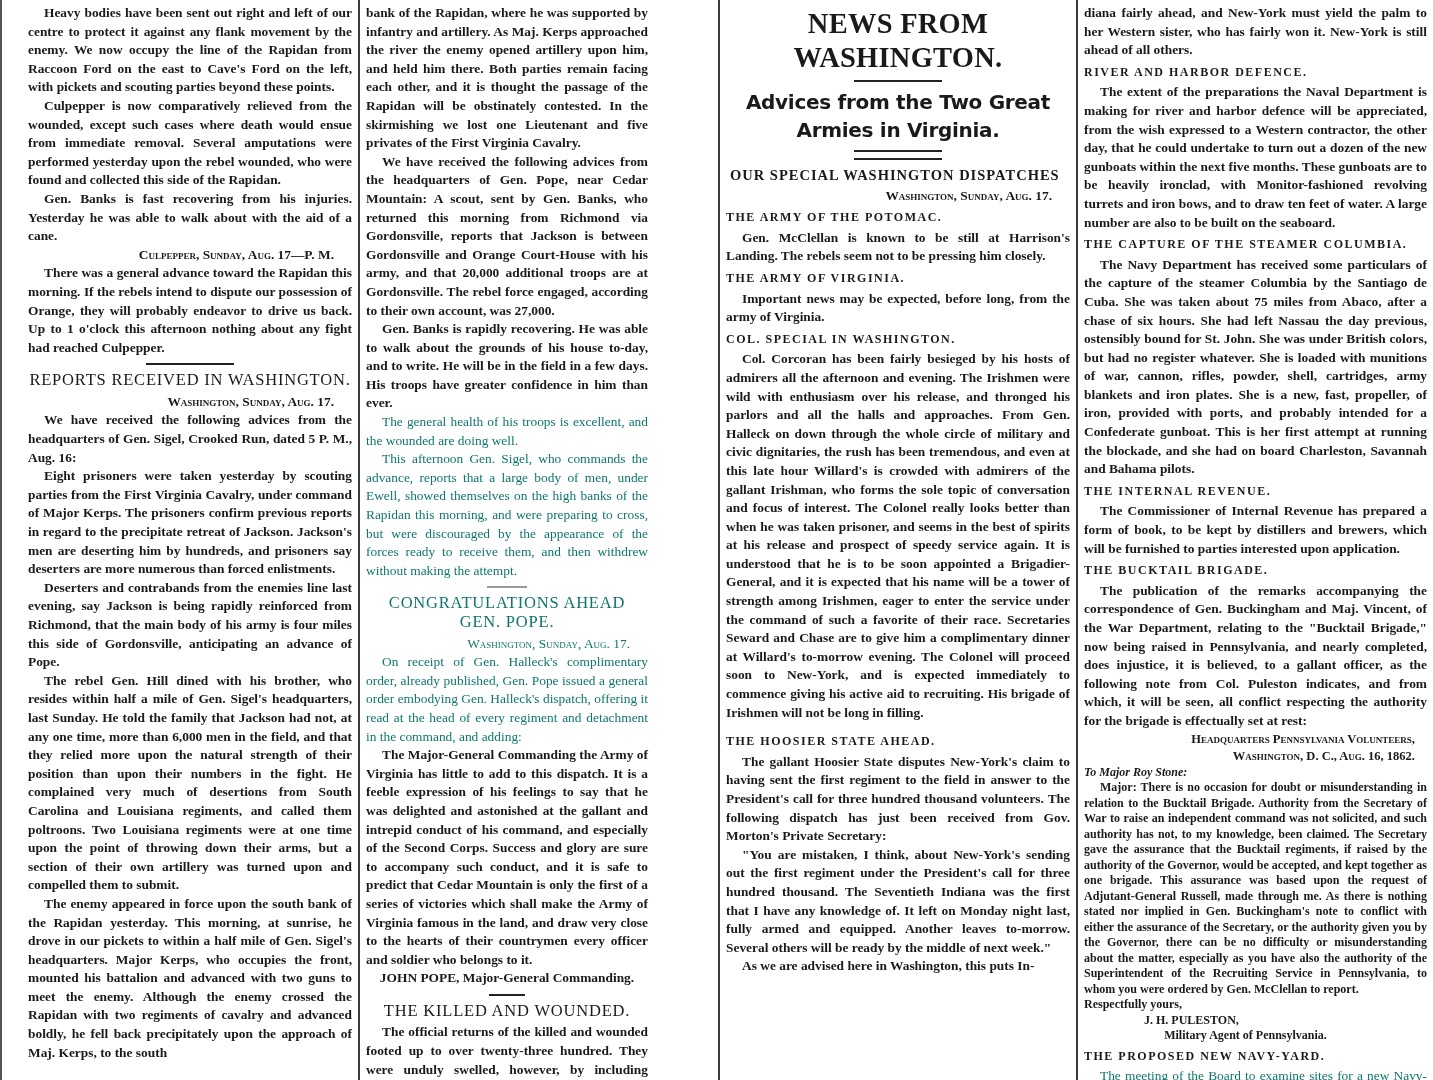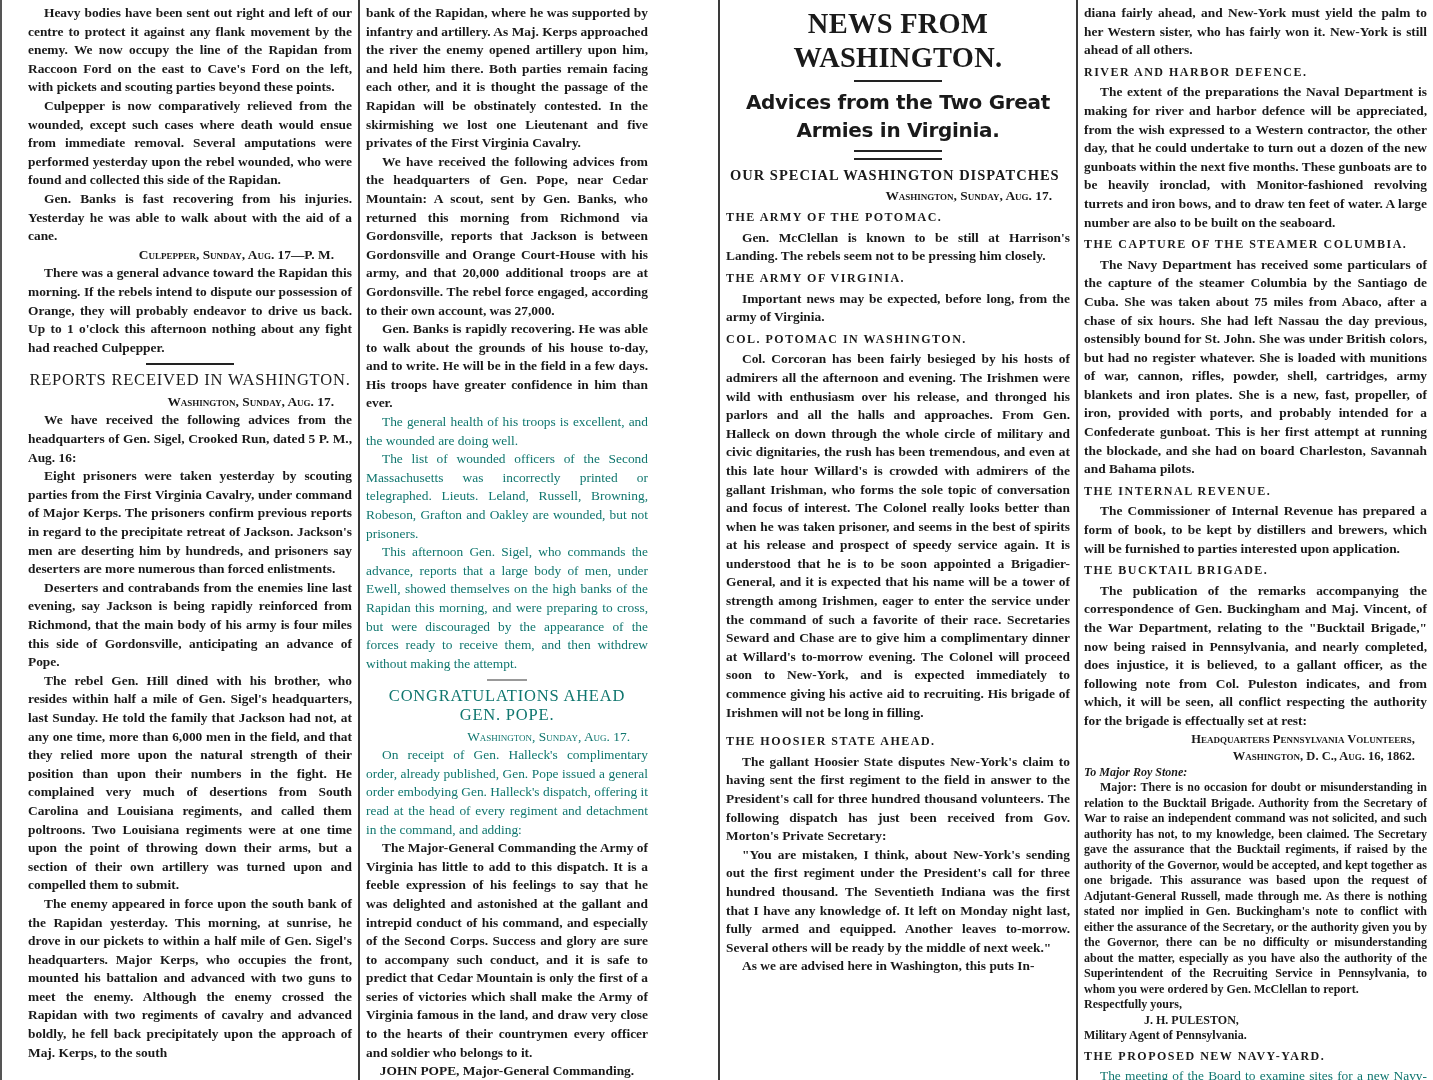--- a/index.html
+++ b/index.html
@@ -33,21 +33,21 @@
       text-align: center; font-size: 29px; line-height: 34px; font-weight: bold;
       letter-spacing: 0.3px; margin: 2px 0 6px 0; transform: scaleX(0.98);
     }
     .deck { text-align: center; font-size: 20px; line-height: 28px; font-weight: bold; margin: 4px 8px; font-family: "DejaVu Sans", sans-serif; letter-spacing: -0.3px; }
     .deck2 { text-align: center; font-size: 17px; line-height: 24px; font-weight: bold; margin: 6px 0; letter-spacing: 1.5px; font-family: "DejaVu Serif", serif; }
     .caps-head { text-align: left; font-size: 14.5px; letter-spacing: 1px; margin: 6px 0 2px 4px; font-weight: bold; }
     .short-rule { width: 88px; height: 2px; background: #222; margin: 6px auto 6px auto; }
     .italic { font-style: italic; }
     .center { text-align: left; text-indent: 0; }
     .signature { text-align: center; text-indent: 0; }
-    .right { text-align: left; text-indent: 0; padding-right: 20px; }
+    .right { text-align: center; text-indent: 0; padding-right: 20px; }
     .faded { color: #0f766e; font-weight: normal; }
     .small { font-size: 12px; line-height: 15.5px; }
     .hq { text-align: right; font-variant: small-caps; font-size: 12.5px; padding-right: 12px; line-height: 17px; }
   </style>
 </head>
 <body>
 
 <div class="page">
   <div class="edge-l"></div>
   <div class="rule r1"></div>
@@ -68,21 +68,20 @@
     <p>Deserters and contrabands from the enemies line last evening, say Jackson is being rapidly reinforced from Richmond, that the main body of his army is four miles this side of Gordonsville, anticipating an advance of Pope.</p>
     <p>The rebel Gen. Hill dined with his brother, who resides within half a mile of Gen. Sigel's headquarters, last Sunday. He told the family that Jackson had not, at any one time, more than 6,000 men in the field, and that they relied more upon the natural strength of their position than upon their numbers in the fight. He complained very much of desertions from South Carolina and Louisiana regiments, and called them poltroons. Two Louisiana regiments were at one time upon the point of throwing down their arms, but a section of their own artillery was turned upon and compelled them to submit.</p>
     <p>The enemy appeared in force upon the south bank of the Rapidan yesterday. This morning, at sunrise, he drove in our pickets to within a half mile of Gen. Sigel's headquarters. Major Kerps, who occupies the front, mounted his battalion and advanced with two guns to meet the enemy. Although the enemy crossed the Rapidan with two regiments of cavalry and advanced boldly, he fell back precipitately upon the approach of Maj. Kerps, to the south</p>
   </div>
 
   <div class="col c2">
     <p class="noindent">bank of the Rapidan, where he was supported by infantry and artillery. As Maj. Kerps approached the river the enemy opened artillery upon him, and held him there. Both parties remain facing each other, and it is thought the passage of the Rapidan will be obstinately contested. In the skirmishing we lost one Lieutenant and five privates of the First Virginia Cavalry.</p>
     <p>We have received the following advices from the headquarters of Gen. Pope, near Cedar Mountain: A scout, sent by Gen. Banks, who returned this morning from Richmond via Gordonsville, reports that Jackson is between Gordonsville and Orange Court-House with his army, and that 20,000 additional troops are at Gordonsville. The rebel force engaged, according to their own account, was 27,000.</p>
     <p>Gen. Banks is rapidly recovering. He was able to walk about the grounds of his house to-day, and to write. He will be in the field in a few days. His troops have greater confidence in him than ever.</p>
     <p class="faded">The general health of his troops is excellent, and the wounded are doing well.</p>
-    <p class="faded">The list of wounded officers of the Second Massachusetts was incorrectly printed or telegraphed. Lieuts. Leland, Russell, Browning, Robeson, Grafton and Oakley are wounded, but not prisoners.</p>
     <p class="faded">This afternoon Gen. Sigel, who commands the advance, reports that a large body of men, under Ewell, showed themselves on the high banks of the Rapidan this morning, and were preparing to cross, but were discouraged by the appearance of the forces ready to receive them, and then withdrew without making the attempt.</p>
     <div class="short-rule" style="width:40px;background:#999"></div>
     <div class="head-md faded">CONGRATULATIONS AHEAD GEN. POPE.</div>
     <div class="dateline faded">Washington, Sunday, Aug. 17.</div>
     <p class="faded">On receipt of Gen. Halleck's complimentary order, already published, Gen. Pope issued a general order embodying Gen. Halleck's dispatch, offering it read at the head of every regiment and detachment in the command, and adding:</p>
     <p>The Major-General Commanding the Army of Virginia has little to add to this dispatch. It is a feeble expression of his feelings to say that he was delighted and astonished at the gallant and intrepid conduct of his command, and especially of the Second Corps. Success and glory are sure to accompany such conduct, and it is safe to predict that Cedar Mountain is only the first of a series of victories which shall make the Army of Virginia famous in the land, and draw very close to the hearts of their countrymen every officer and soldier who belongs to it.</p>
     <div class="signature">JOHN POPE, Major-General Commanding.</div>
     <div class="short-rule" style="width:36px"></div>
     <div class="head-md">THE KILLED AND WOUNDED.</div>
     <p>The official returns of the killed and wounded footed up to over twenty-three hundred. They were unduly swelled, however, by including many in the list of missing who have since returned. Gen. Pope, therefore, returned the lists for revision, which will materially reduce the grand total.</p>
@@ -98,21 +97,21 @@
     <div class="short-rule"></div>
     <div class="deck">Advices from the Two Great Armies in Virginia.</div>
     <div class="short-rule"></div>
     <div class="short-rule"></div>
     <div class="caps-head">OUR SPECIAL WASHINGTON DISPATCHES</div>
     <div class="dateline">Washington, Sunday, Aug. 17.</div>
     <div class="subhead">THE ARMY OF THE POTOMAC.</div>
     <p>Gen. McClellan is known to be still at Harrison's Landing. The rebels seem not to be pressing him closely.</p>
     <div class="subhead">THE ARMY OF VIRGINIA.</div>
     <p>Important news may be expected, before long, from the army of Virginia.</p>
-    <div class="subhead">COL. POTOMAC IN WASHINGTON.</div>
+    <div class="subhead">COL. SPECIAL IN WASHINGTON.</div>
     <p>Col. Corcoran has been fairly besieged by his hosts of admirers all the afternoon and evening. The Irishmen were wild with enthusiasm over his release, and thronged his parlors and all the halls and approaches. From Gen. Halleck on down through the whole circle of military and civic dignitaries, the rush has been tremendous, and even at this late hour Willard's is crowded with admirers of the gallant Irishman, who forms the sole topic of conversation and focus of interest. The Colonel really looks better than when he was taken prisoner, and seems in the best of spirits at his release and prospect of speedy service again. It is understood that he is to be soon appointed a Brigadier-General, and it is expected that his name will be a tower of strength among Irishmen, eager to enter the service under the command of such a favorite of their race. Secretaries Seward and Chase are to give him a complimentary dinner at Willard's to-morrow evening. The Colonel will proceed soon to New-York, and is expected immediately to commence giving his active aid to recruiting. His brigade of Irishmen will not be long in filling.</p>
     <div class="subhead" style="margin-top:10px">THE HOOSIER STATE AHEAD.</div>
     <p>The gallant Hoosier State disputes New-York's claim to having sent the first regiment to the field in answer to the President's call for three hundred thousand volunteers. The following dispatch has just been received from Gov. Morton's Private Secretary:</p>
     <p>"You are mistaken, I think, about New-York's sending out the first regiment under the President's call for three hundred thousand. The Seventieth Indiana was the first that I have any knowledge of. It left on Monday night last, fully armed and equipped. Another leaves to-morrow. Several others will be ready by the middle of next week."</p>
     <p>As we are advised here in Washington, this puts In-</p>
   </div>
 
   <div class="col c4">
     <p class="noindent">diana fairly ahead, and New-York must yield the palm to her Western sister, who has fairly won it. New-York is still ahead of all others.</p>
     <div class="subhead">RIVER AND HARBOR DEFENCE.</div>

